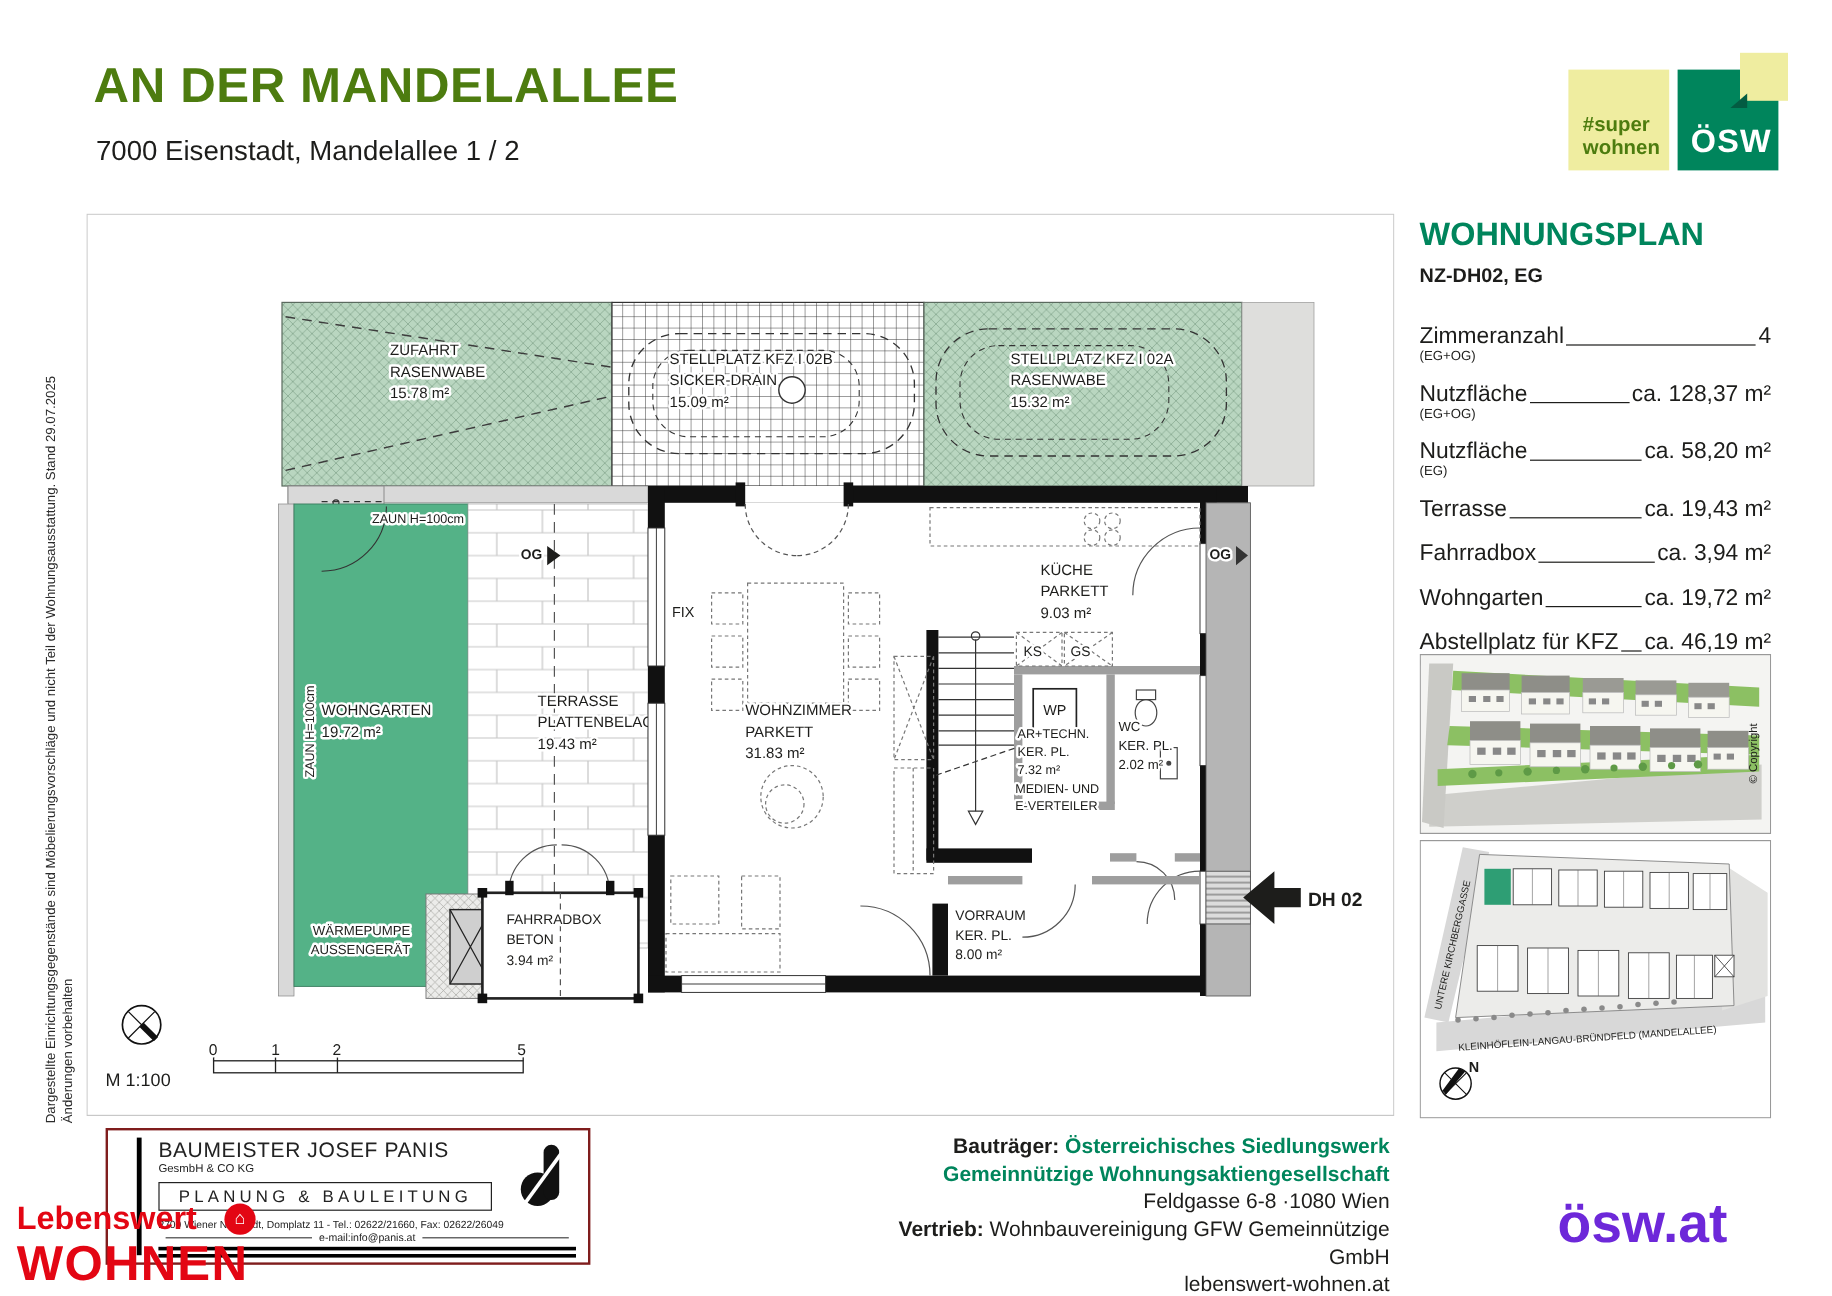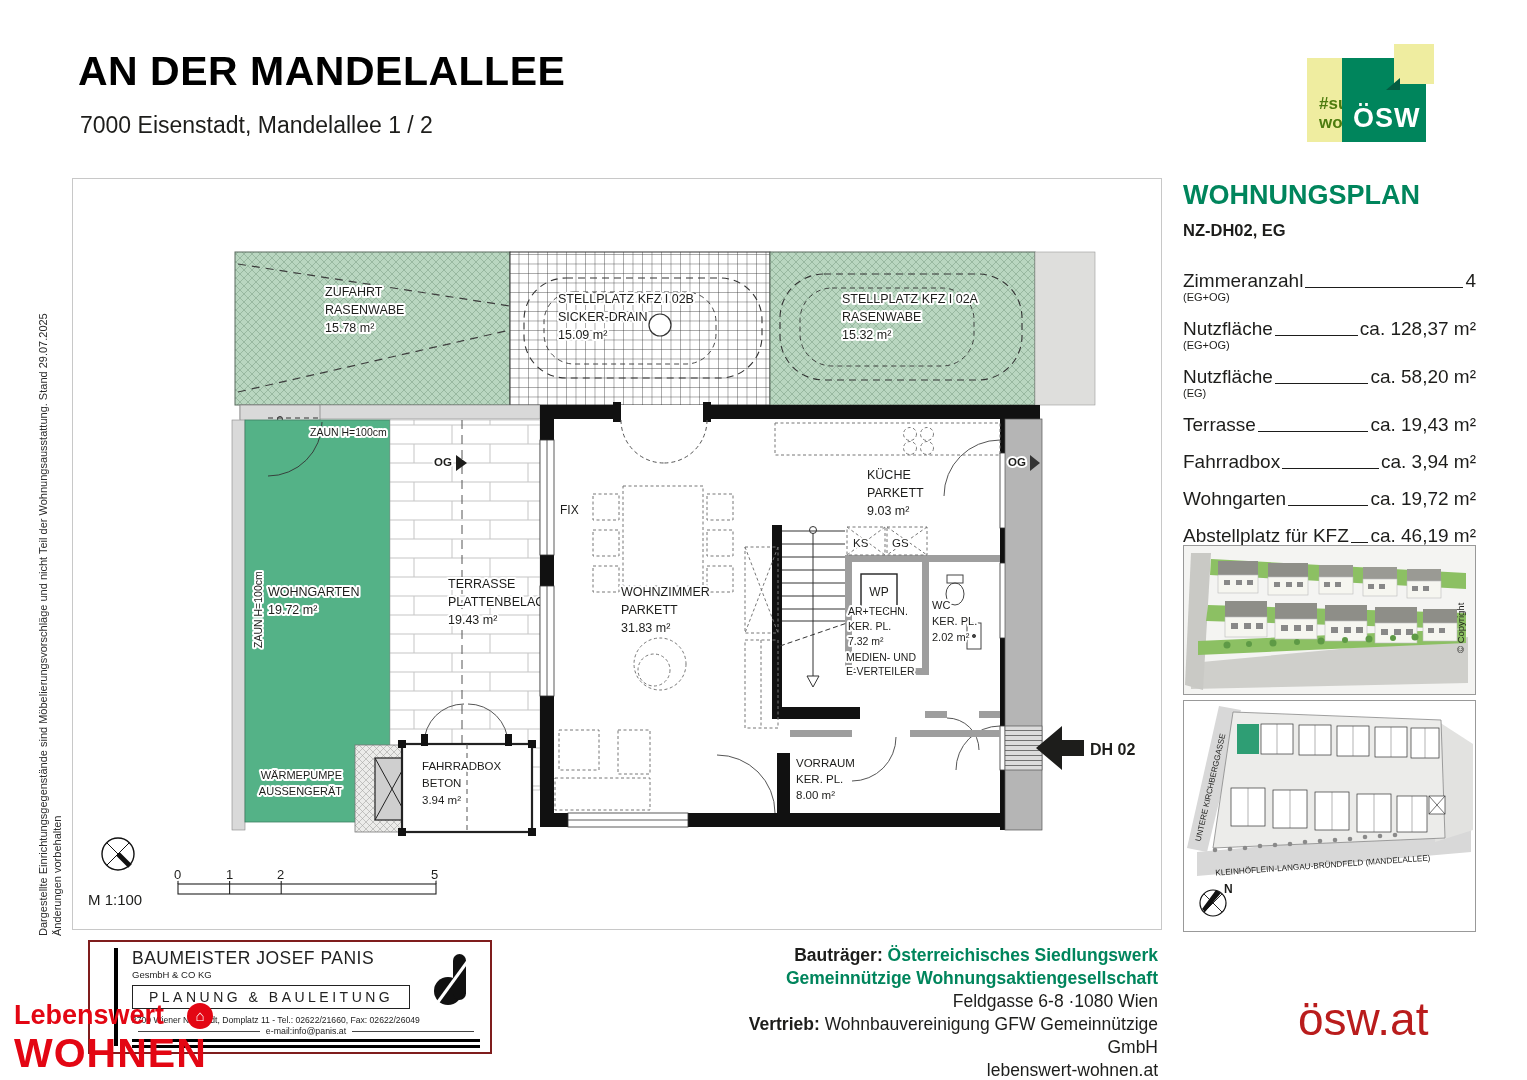--- a/index.html
+++ b/index.html
@@ -1,24 +1,24 @@
 <!DOCTYPE html>
 <html><head>
 <meta charset="utf-8">
 <style>
   html,body{margin:0;padding:0;background:#fff;}
   .page{position:relative;width:1527px;height:1080px;background:#fff;overflow:hidden;
         font-family:"Liberation Sans",sans-serif;color:#1d1d1b;}
   
-  .title{position:absolute;left:78px;top:48px;font-size:41px;font-weight:700;color:#000000;letter-spacing:.5px;}
+  .title{position:absolute;left:78px;top:48px;font-size:41px;font-weight:700;color:#4d7c0f;letter-spacing:.5px;}
   .subtitle{position:absolute;left:80px;top:112px;font-size:23px;color:#1d1d1b;}
   .logo-super{position:absolute;left:1307px;top:58px;width:84px;height:84px;background:#EFEDA0;
               display:flex;flex-direction:column;justify-content:flex-end;padding:0 0 10px 12px;box-sizing:border-box;}
   .logo-super span{color:#4d7c0f;font-weight:700;font-size:17px;line-height:19px;}
-  .logo-osw{position:absolute;left:1342px;top:58px;width:84px;height:84px;background:#00855C;}
+  .logo-osw{position:absolute;left:1398px;top:58px;width:84px;height:84px;background:#00855C;}
   .logo-osw .osw-word{position:absolute;left:11px;bottom:8px;color:#fff;font-weight:700;font-size:27px;letter-spacing:1px;}
   .logo-osw .fold{position:absolute;right:-8px;top:-14px;width:40px;height:40px;background:#EFEDA0;}
   .logo-osw .fold-crease{position:absolute;right:26px;top:20px;width:0;height:0;
               border-top:12px solid transparent;border-right:14px solid #035C42;}
   
   .sidenote{position:absolute;left:36px;top:936px;width:658px;transform:rotate(-90deg);
             transform-origin:0 0;font-size:11px;line-height:14px;color:#2b2b2b;}
   
   .panel{position:absolute;left:1183px;top:180px;width:293px;}
   .panel-title{font-size:27px;font-weight:700;color:#00855C;margin:0 0 10px 0;}
@@ -48,21 +48,21 @@
   .stamp-dbl2{border-top:3px solid #000;margin-top:3px;}
   .stamp-logo{position:absolute;right:2px;top:2px;}
   .lebenswert{position:absolute;left:14px;top:1002px;color:#E30613;line-height:1;z-index:5;}
   .lw1{font-size:27px;font-weight:700;display:flex;align-items:center;gap:23px;}
   .lw-emblem{width:26px;height:26px;border-radius:50%;background:#E30613;color:#fff;display:flex;
              align-items:center;justify-content:center;font-size:15px;}
   .lw2{font-size:41px;font-weight:700;letter-spacing:1px;margin-top:4px;}
   .devinfo{position:absolute;left:740px;top:944px;width:418px;text-align:right;font-size:17.5px;line-height:23px;}
   .devinfo .g{color:#00855C;font-weight:700;}
   .devinfo .b{font-weight:700;color:#1d1d1b;}
-  .oswat{position:absolute;left:1298px;top:992px;font-size:46px;font-weight:400;color:#b91c1c;}
+  .oswat{position:absolute;left:1298px;top:992px;font-size:46px;font-weight:700;color:#6d28d9;}
   
   svg text{font-family:"Liberation Sans",sans-serif;fill:#1d1d1b;paint-order:stroke;stroke:#fff;
            stroke-width:4px;stroke-linejoin:round;}
   svg text.nohalo{stroke:none;}
   .plan-svg{position:absolute;left:72px;top:178px;}
 </style>
 </head>
 <body>
 
 <div class="page">

